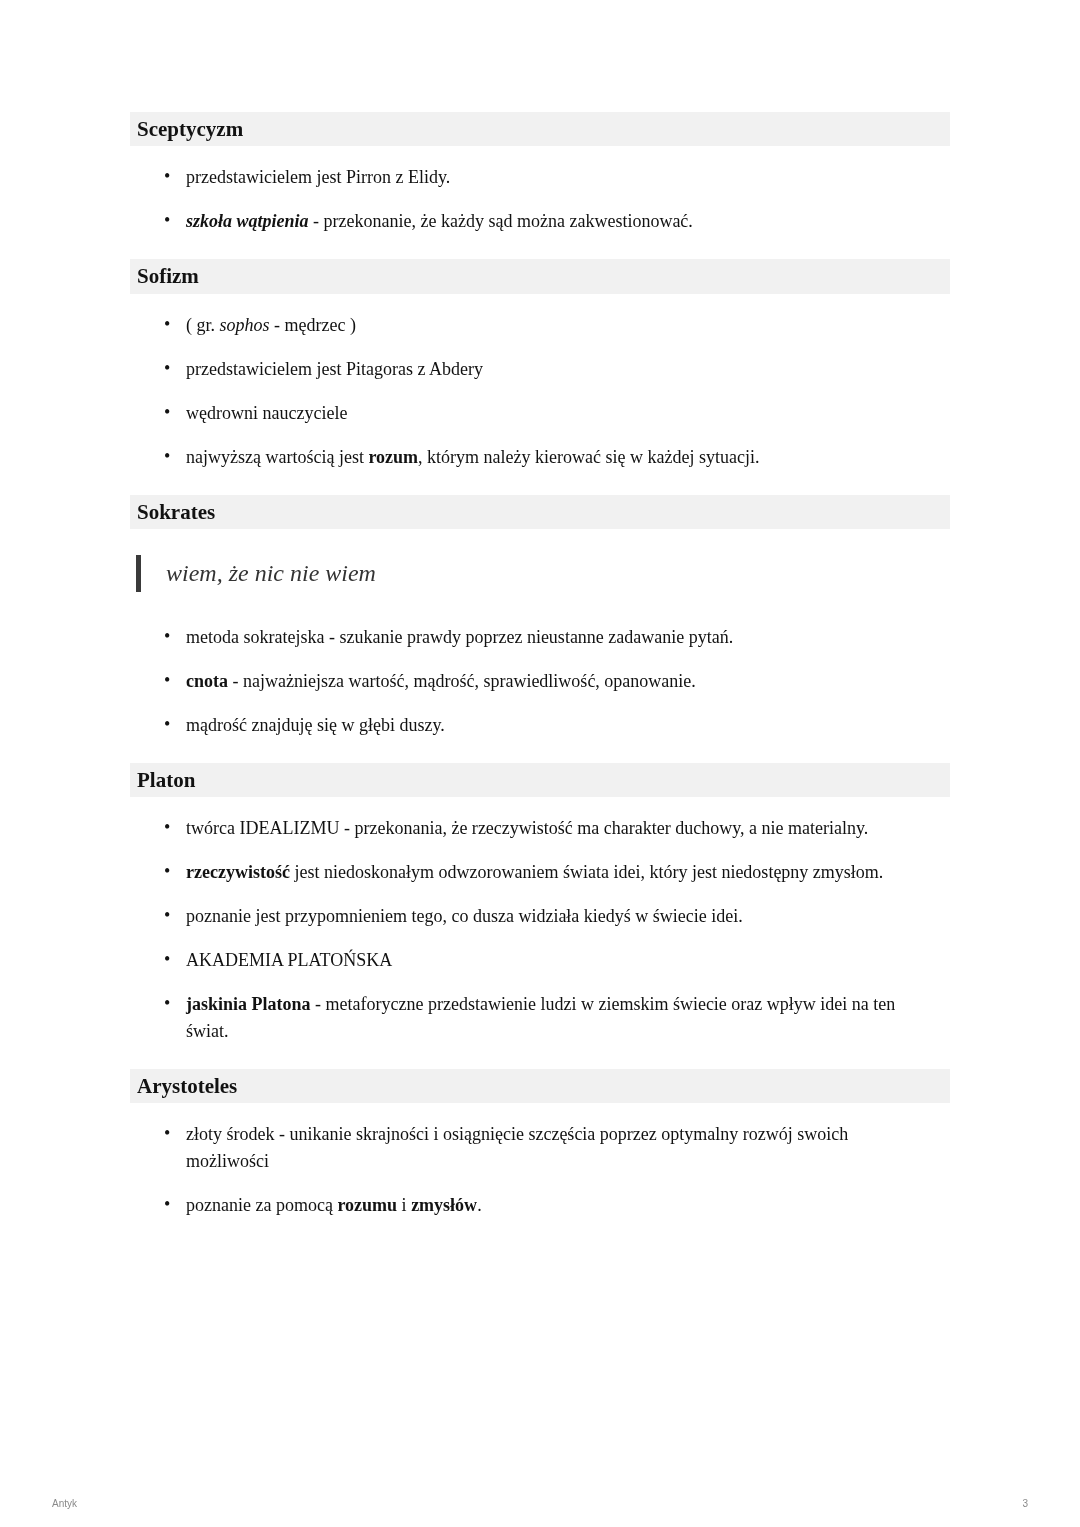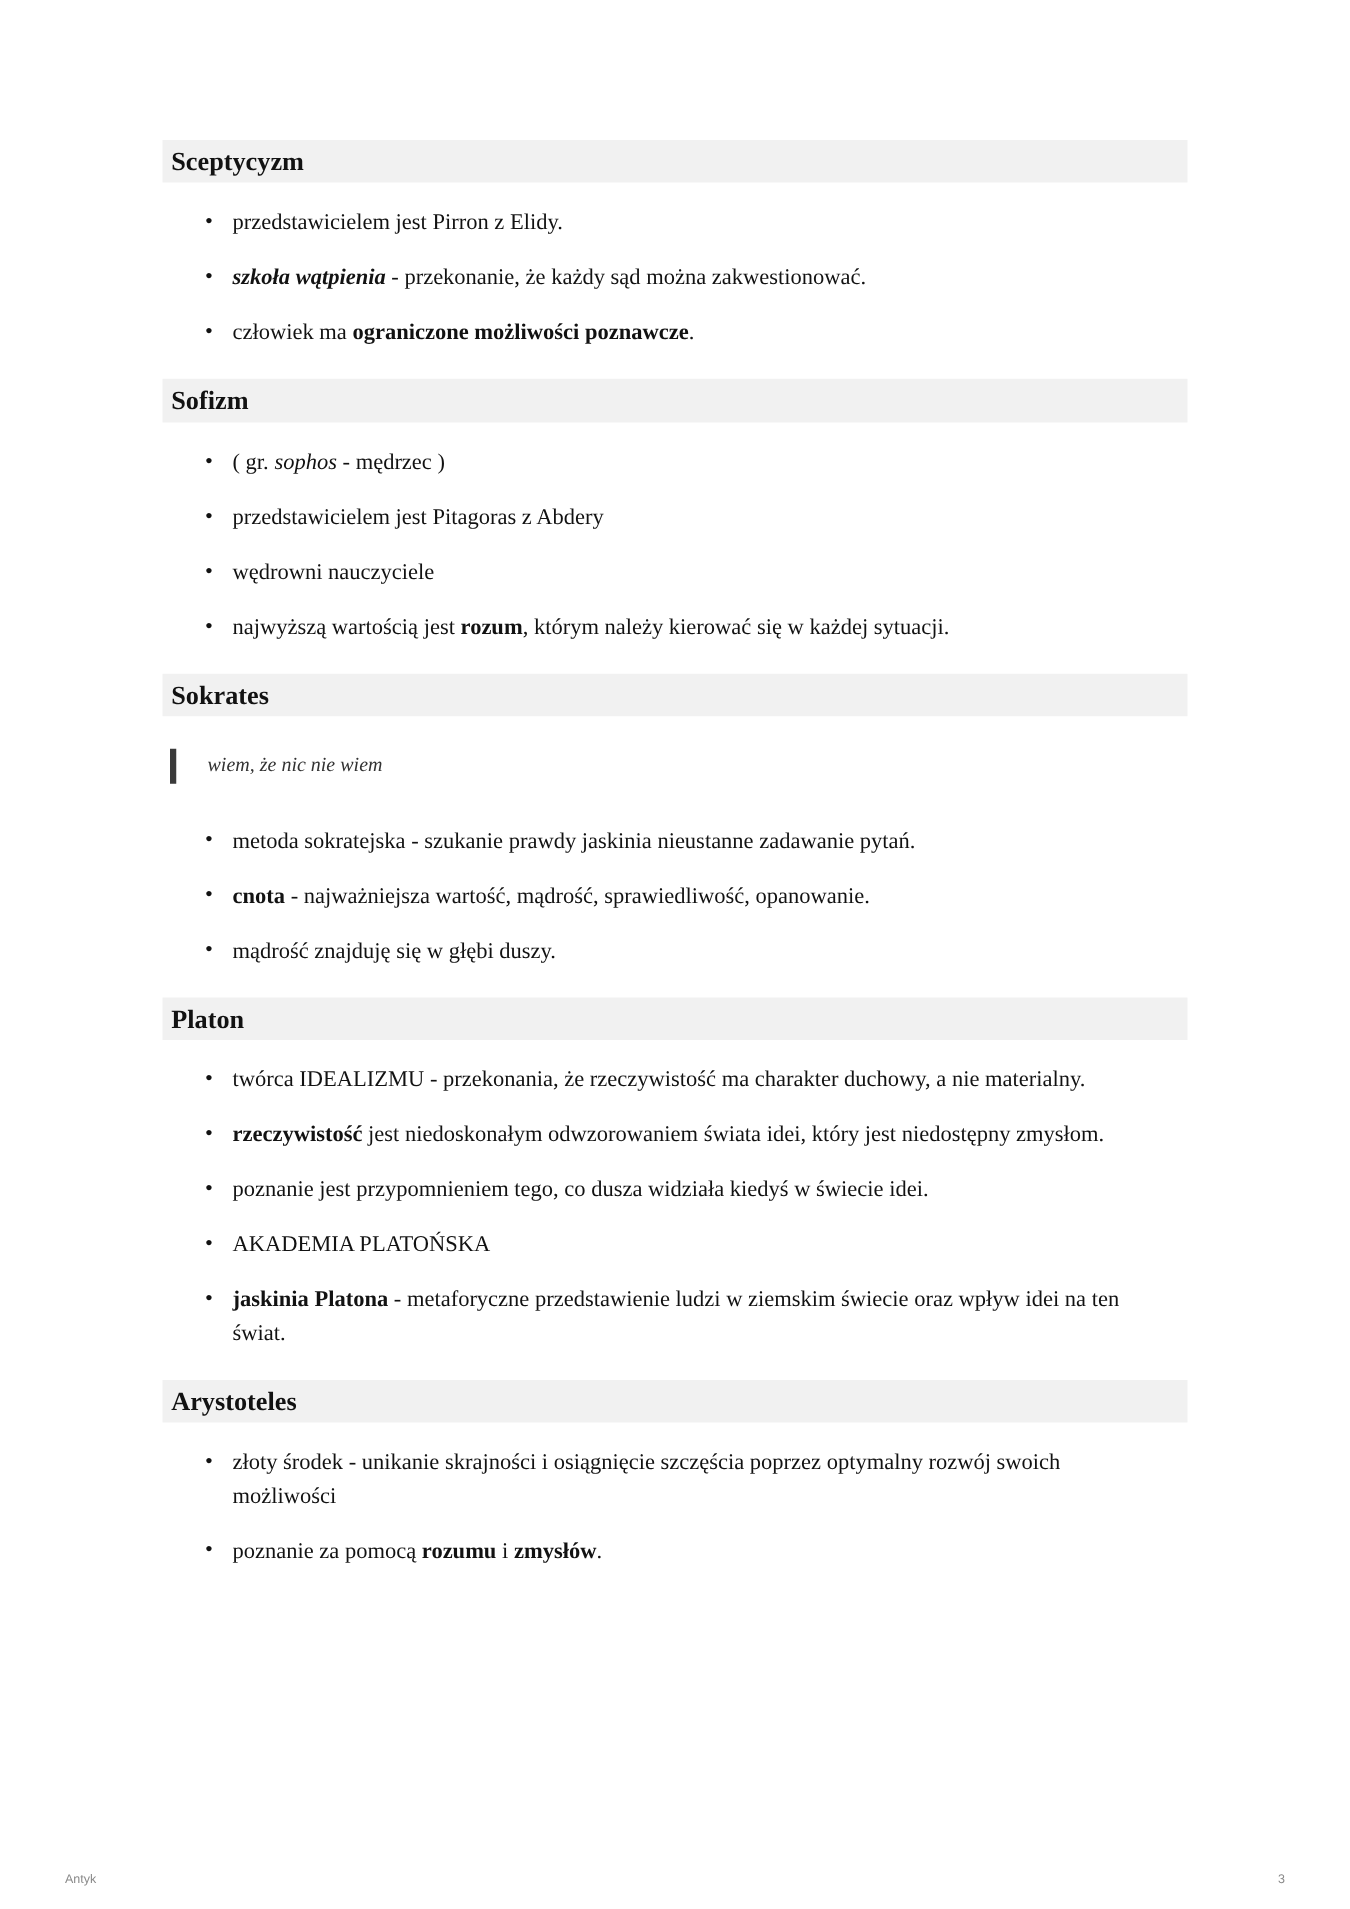--- a/index.html
+++ b/index.html
@@ -49,21 +49,21 @@
     color: #121212;
   }
   .seg-b { font-weight: bold; }
   .seg-i { font-style: italic; }
   .seg-u { }
   blockquote.quote {
     margin: 26px 0 32px 6px;
     padding: 5px 0 5px 25px;
     border-left: 5px solid var(--quote-bar, #3a3a3a);
     font-style: italic;
-    font-size: 16px;
+    font-size: 24px;
     color: #333333;
   }
   .footer {
     position: absolute;
     left: 0;
     right: 0;
     bottom: 18px;
     padding: 0 52px;
     display: flex;
     justify-content: space-between;
@@ -75,37 +75,36 @@
 </head>
 <body>
 
 <div class="page">
   <main id="doc-body">
       <section>
         <h2 class="section-heading">Sceptycyzm</h2>
         <ul class="bullets">
           <li><span>przedstawicielem jest Pirron z Elidy.</span></li>
           <li><span class="seg-b seg-i">szkoła wątpienia</span><span> - przekonanie, że każdy sąd można zakwestionować.</span></li>
-          <li><span>człowiek ma </span><span class="seg-b">ograniczone możliwości poznawcze</span><span>.</span></li>
         </ul>
       </section>
       <section>
         <h2 class="section-heading">Sofizm</h2>
         <ul class="bullets">
           <li><span>( gr. </span><span class="seg-i">sophos</span><span> - mędrzec )</span></li>
           <li><span>przedstawicielem jest Pitagoras z Abdery</span></li>
           <li><span>wędrowni nauczyciele</span></li>
           <li><span>najwyższą wartością jest </span><span class="seg-b">rozum</span><span>, którym </span><span class="seg-u">należy kierować się w każdej sytuacji.</span></li>
         </ul>
       </section>
       <section>
         <h2 class="section-heading">Sokrates</h2>
         <blockquote class="quote"><span>wiem, że nic nie wiem</span></blockquote>
         <ul class="bullets">
-          <li><span class="seg-u">metoda sokratejska</span><span> - szukanie prawdy jaskinia nieustanne zadawanie pytań.</span></li>
+          <li><span class="seg-u">metoda sokratejska</span><span> - szukanie prawdy poprzez nieustanne zadawanie pytań.</span></li>
           <li><span class="seg-b">cnota</span><span> - najważniejsza wartość, mądrość, sprawiedliwość, opanowanie.</span></li>
           <li><span>mądrość znajduję się w głębi duszy.</span></li>
         </ul>
       </section>
       <section>
         <h2 class="section-heading">Platon</h2>
         <ul class="bullets">
           <li><span>twórca IDEALIZMU - przekonania, że r</span><span class="seg-u">zeczywistość ma charakter duchowy</span><span>, a nie materialny.</span></li>
           <li><span class="seg-b">rzeczywistość</span><span> jest </span><span class="seg-u">niedoskonałym odwzorowaniem świata idei</span><span>, który jest niedostępny zmysłom.</span></li>
           <li><span>poznanie jest przypomnieniem tego, co dusza widziała kiedyś w świecie idei.</span></li>

